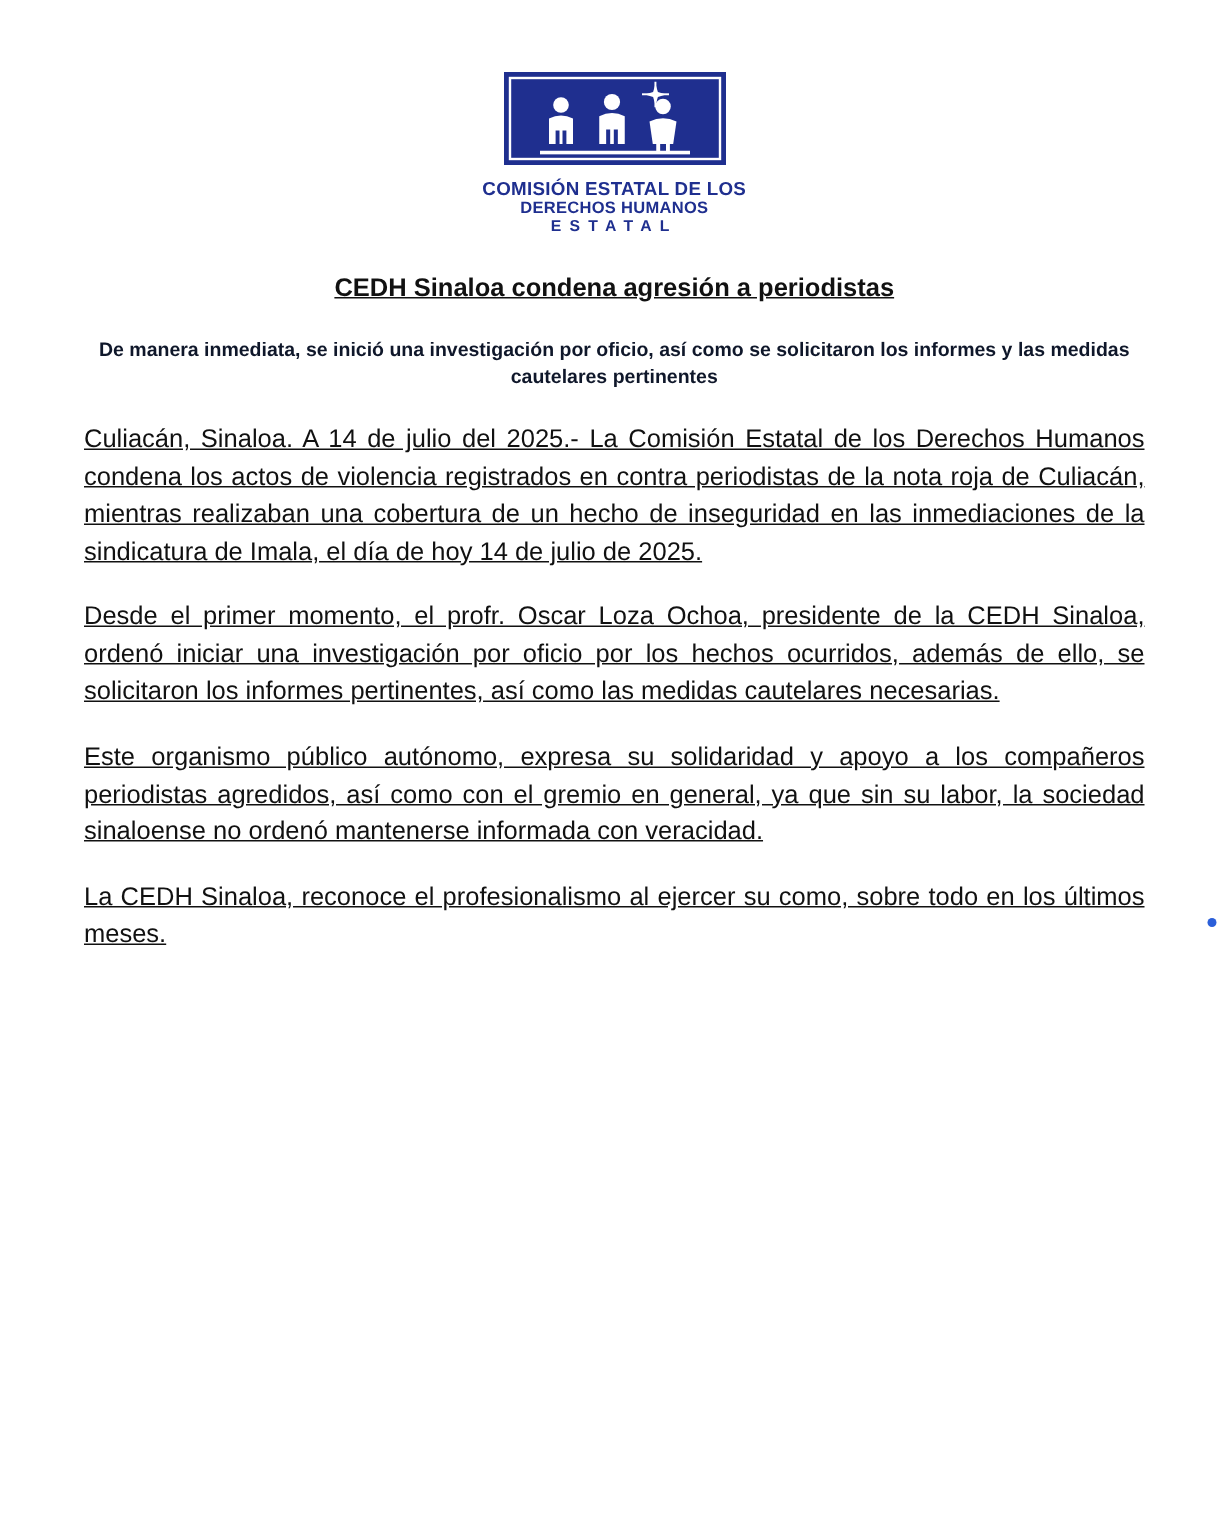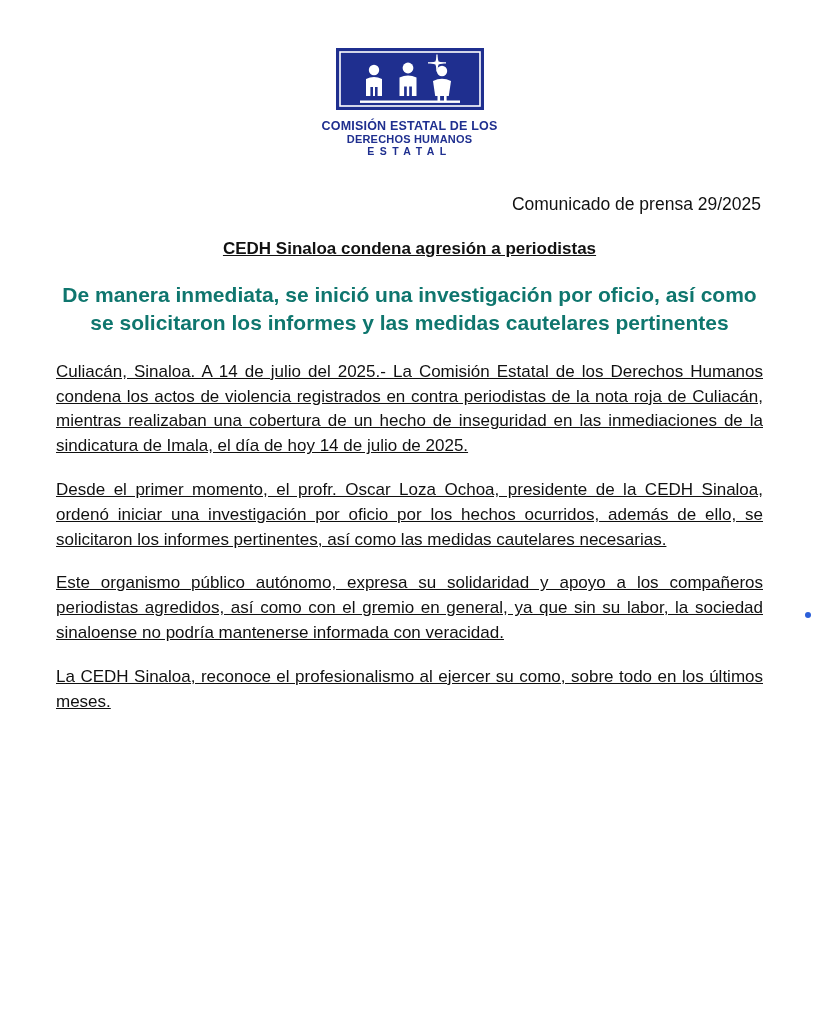--- a/index.html
+++ b/index.html
@@ -65,23 +65,23 @@
     text-align: center;
     font-weight: bold;
     font-size: 17px;
     color: #111111;
     text-decoration: underline;
   }
   .subhead {
     margin-top: 22px;
     text-align: center;
     font-weight: bold;
-    font-size: 21px;
+    font-size: 13px;
     line-height: 1.35;
-    color: #0f766e;
+    color: #0f172a;
     padding: 0 6px;
   }
 
   
   .body-copy { margin-top: 22px; text-decoration: underline; }
   .para {
     text-align: justify;
     text-justify: inter-word;
     font-size: 17px;
     line-height: 1.46;
@@ -136,27 +136,26 @@
         <rect x="24" y="52.5" width="100" height="2.4" fill="#ffffff"></rect>
       </svg>
     </div>
     <div class="logo-text">
       <div class="logo-line1">COMISIÓN ESTATAL DE LOS</div>
       <div class="logo-line2">DERECHOS HUMANOS</div>
       <div class="logo-line3">ESTATAL</div>
     </div>
   </div>
 
-  <div class="press-number">Comunicado de prensa 29/2025</div>
 
   <h1 class="headline">CEDH Sinaloa condena agresión a periodistas</h1>
 
   <h2 class="subhead">De manera inmediata, se inició una investigación por oficio, así como se solicitaron los informes y las medidas cautelares pertinentes</h2>
 
   <div class="body-copy">
     <p class="para">Culiacán, Sinaloa. A 14 de julio del 2025.- La Comisión Estatal de los Derechos Humanos condena los actos de violencia registrados en contra periodistas de la nota roja de Culiacán, mientras realizaban una cobertura de un hecho de inseguridad en las inmediaciones de la sindicatura de Imala, el día de hoy 14 de julio de 2025.</p>
     <p class="para">Desde el primer momento, el profr. Oscar Loza Ochoa, presidente de la CEDH Sinaloa, ordenó iniciar una investigación por oficio por los hechos ocurridos, además de ello, se solicitaron los informes pertinentes, así como las medidas cautelares necesarias.</p>
-    <p class="para">Este organismo público autónomo, expresa su solidaridad y apoyo a los compañeros periodistas agredidos, así como con el gremio en general, ya que sin su labor, la sociedad sinaloense no podría mantenerse informada con veracidad.</p>
+    <p class="para">Este organismo público autónomo, expresa su solidaridad y apoyo a los compañeros periodistas agredidos, así como con el gremio en general, ya que sin su labor, la sociedad sinaloense no ordenó mantenerse informada con veracidad.</p>
     <p class="para">La CEDH Sinaloa, reconoce el profesionalismo al ejercer su como, sobre todo en los últimos meses.</p>
   </div>
 
   <div class="dot-artifact"></div>
 </div>
 
 </body></html>

